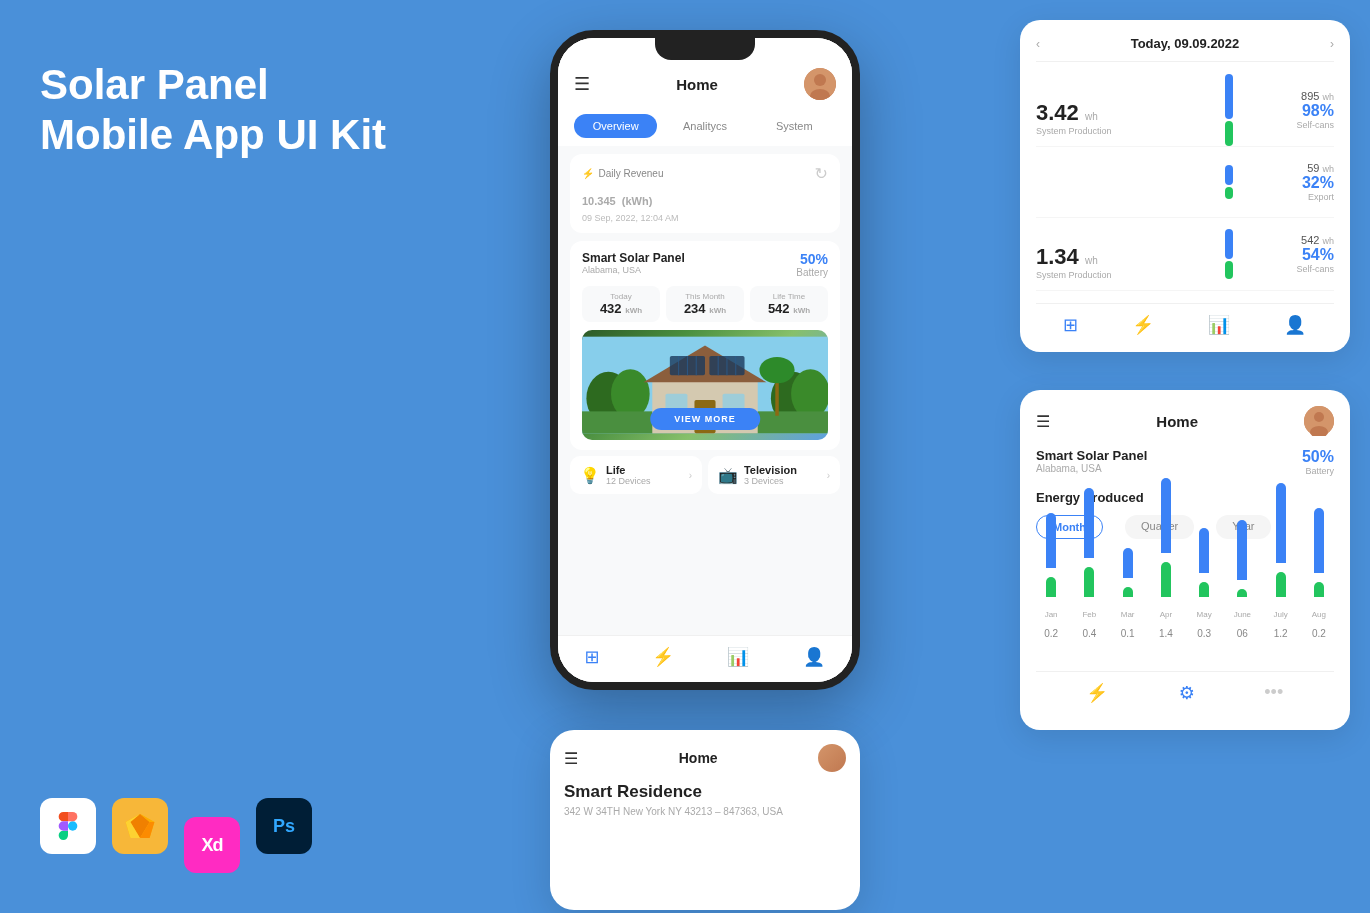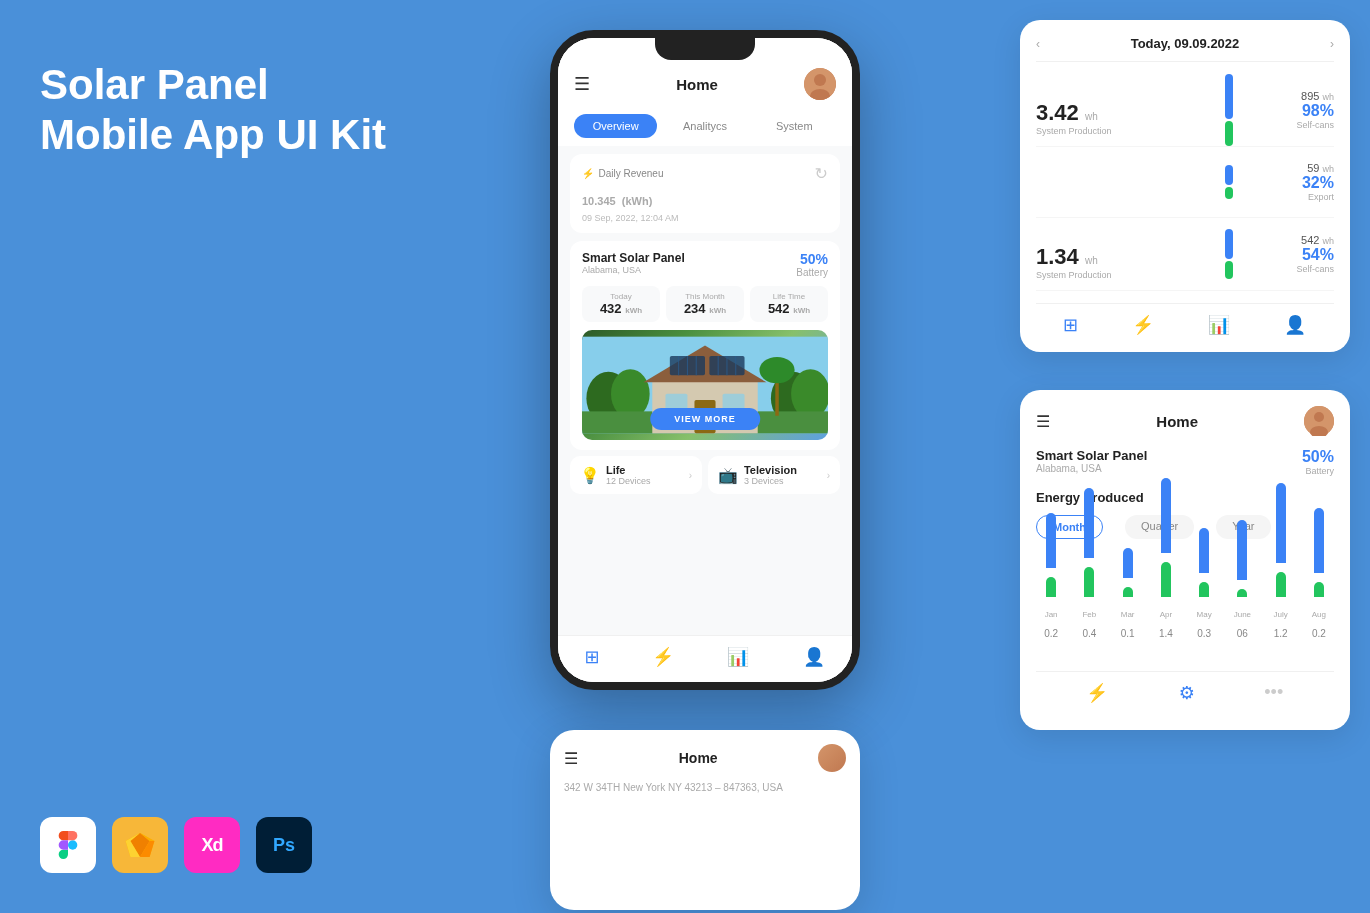--- a/index.html
+++ b/index.html
@@ -446,21 +446,21 @@
   <div class="tool-icon tool-sketch">
     <svg width="32" height="28" viewBox="0 0 100 85">
       <polygon points="50,5 95,30 80,80 20,80 5,30" fill="#FDAD00"></polygon>
       <polygon points="50,5 80,30 50,80 20,30" fill="#EA6C00" opacity="0.7"></polygon>
       <polygon points="5,30 50,5 20,30" fill="#FDD231"></polygon>
       <polygon points="95,30 50,5 80,30" fill="#FDAD00"></polygon>
       <polygon points="80,80 95,30 80,30 50,80" fill="#FC8B00"></polygon>
       <polygon points="20,80 5,30 20,30 50,80" fill="#FDD231"></polygon>
     </svg>
   </div>
-  <div class="tool-icon tool-xd" style="color:white;font-weight:700;font-size:18px;letter-spacing:-1px;">Xd</div>
+  <div class="tool-icon tool-xd" style="color:white;font-weight:700;font-size:18px;letter-spacing:-1px;margin-top:19px;">Xd</div>
   <div class="tool-icon tool-ps" style="color:#31a8ff;font-weight:700;font-size:18px;">Ps</div>
 </div>
 
 <div class="phone-container">
   <div class="phone-frame">
     <div class="phone-notch"></div>
     <div class="phone-screen">
 
       <div class="phone-header">
         <span class="phone-menu-icon">☰</span>
@@ -586,20 +586,21 @@
     </div>
   </div>
 </div>
 
 <div class="bottom-phone">
   <div class="bottom-phone-header">
     <span style="font-size:16px;color:#333;">☰</span>
     <span class="bottom-phone-title">Home</span>
     <div style="width:28px;height:28px;border-radius:50%;background:linear-gradient(135deg,#d4956a,#c07850);"></div>
   </div>
+  <div style="font-size:17px;font-weight:700;color:#222;margin-bottom:4px;">Smart Residence</div>
   <div style="font-size:10px;color:#aaa;">342 W 34TH New York NY 43213 – 847363, USA</div>
 </div>
 
 <div class="right-panel-top">
   <div class="analytics-header">
     <span class="nav-arrow">‹</span>
     <span class="analytics-date">Today, 09.09.2022</span>
     <span class="nav-arrow">›</span>
   </div>
 

